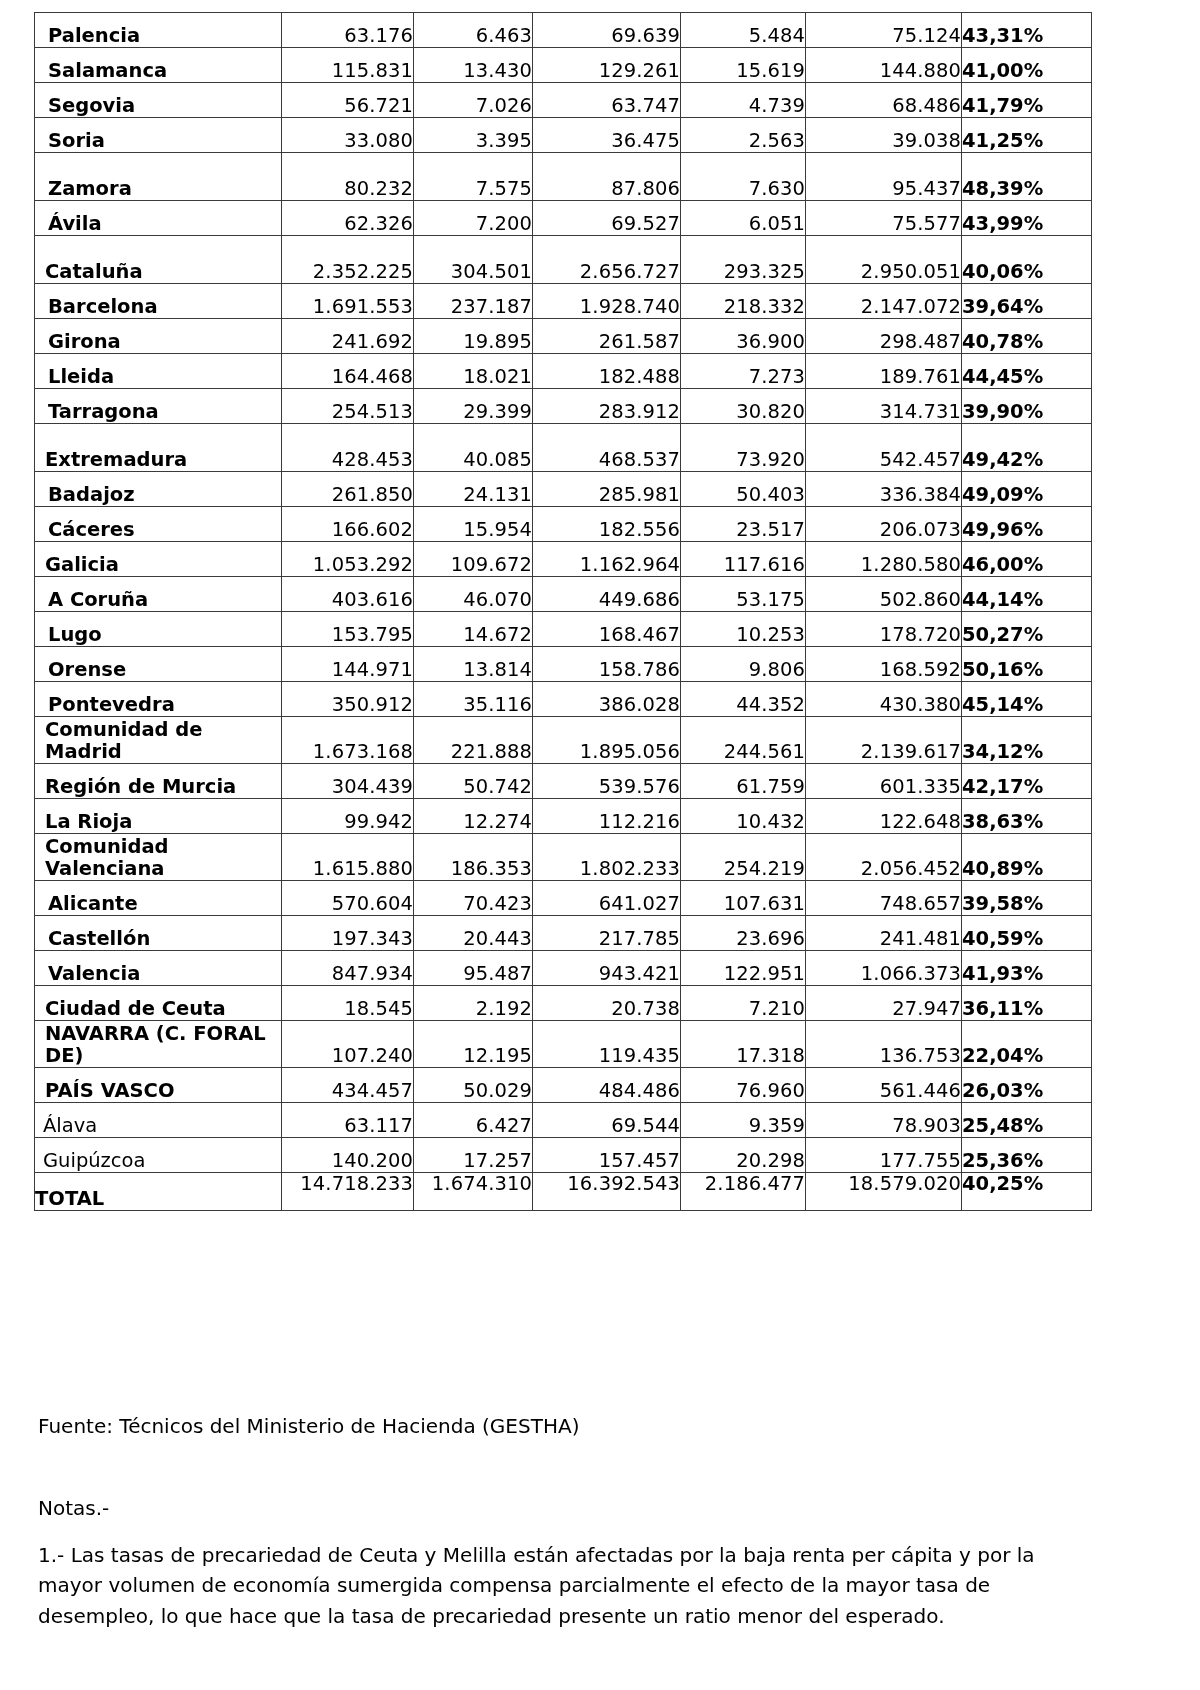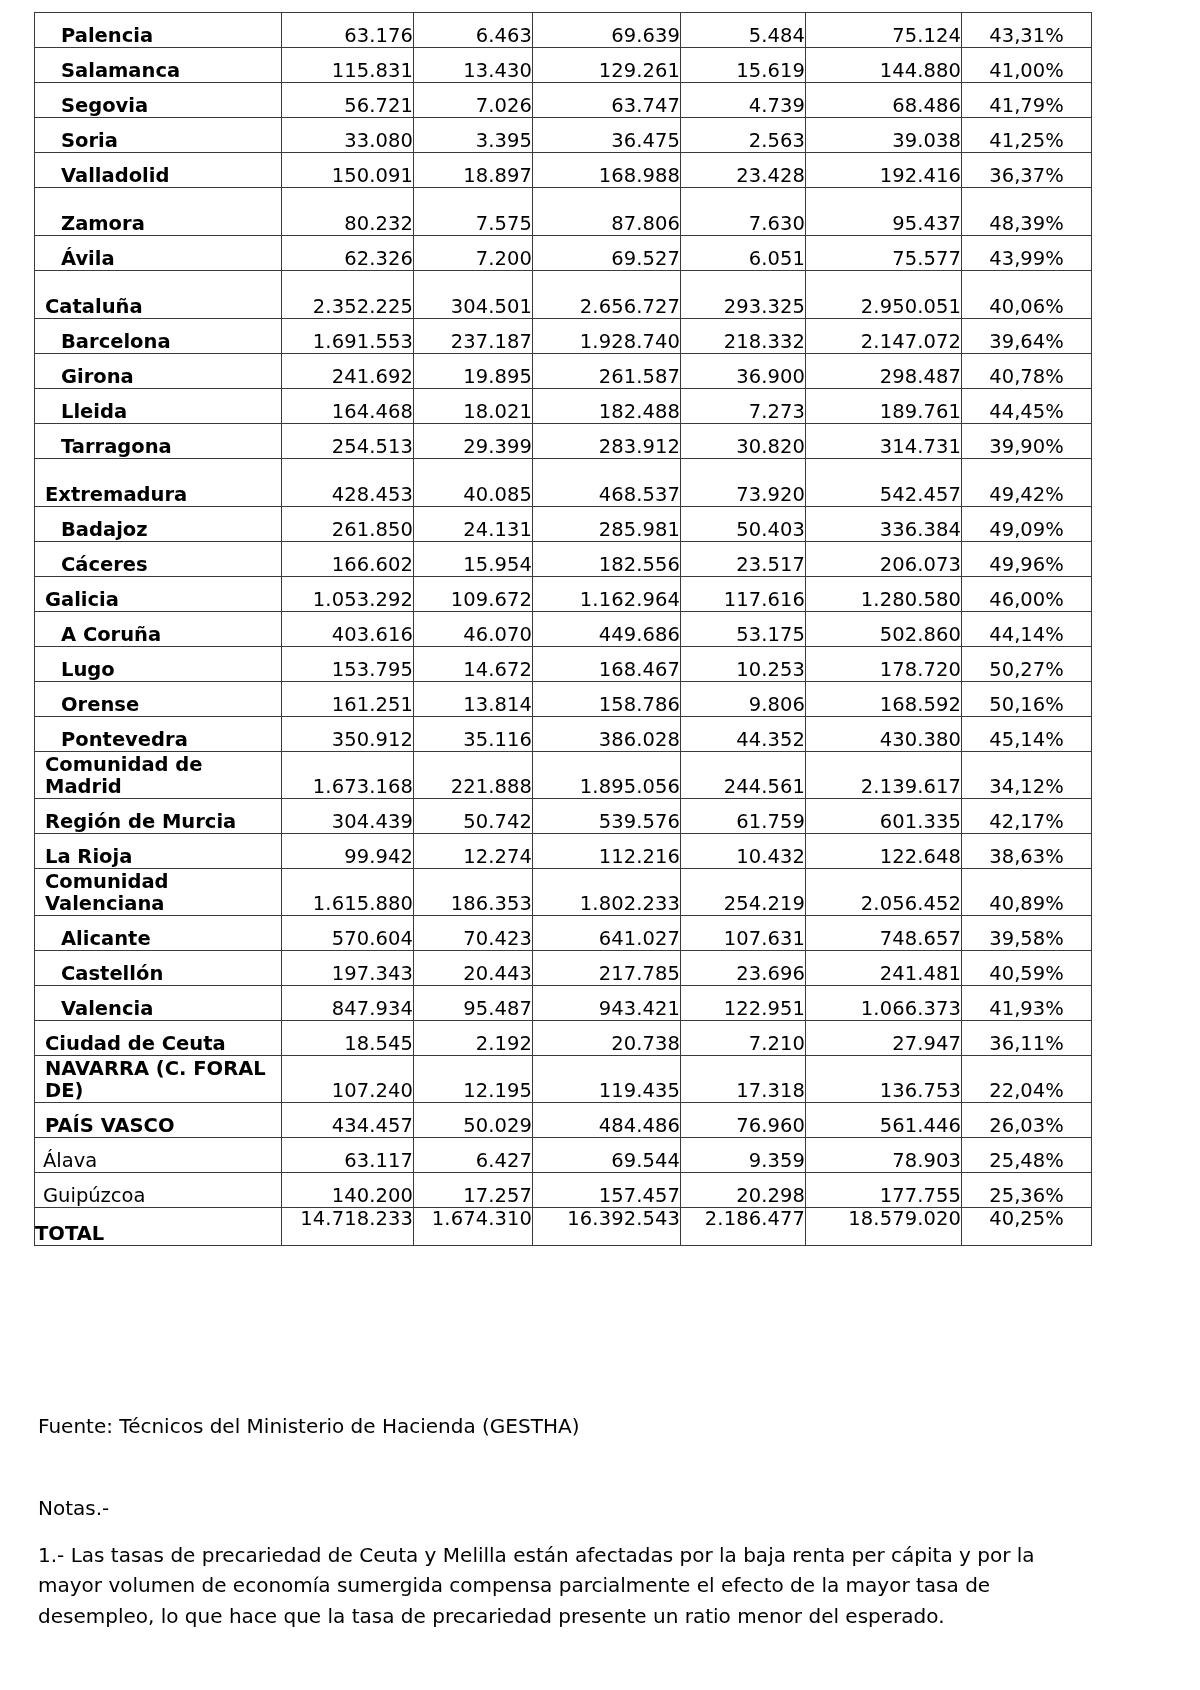--- a/index.html
+++ b/index.html
@@ -57,36 +57,36 @@
   td.lbl {
     vertical-align: top;
     font-weight: bold;
     padding: 4px 6px 4px 8px;
     white-space: normal;
     word-break: normal;
   }
 
   
   td.lbl.lvl-region  { padding-left: 10px; }
-  td.lbl.lvl-prov    { padding-left: 26px; }
+  td.lbl.lvl-prov    { padding-left: 13px; }
   td.lbl.lvl-flat    { padding-left: 8px; font-weight: normal; }
 
   
   td.num {
     text-align: right;
     padding: 4px 9px 5px 4px;
     vertical-align: bottom;
     font-weight: normal;
     letter-spacing: 0.1px;
   }
   td.pct {
-    text-align: center;
+    text-align: left;
     padding: 4px 11px 5px 4px;
     vertical-align: bottom;
-    font-weight: normal;
+    font-weight: bold;
   }
 
   
   tr.r-normal td { height: 35px; }
   tr.r-tall   td { height: 48px; margin-left: 20px; }
   tr.r-wrap   td { height: 47px; }
 
   
   tr.r-total td { height: 34px; }
   tr.r-total td.lbl { font-weight: bold; padding-top: 3px; }
@@ -165,29 +165,20 @@
           </tr>
           <tr class="r-normal">
             <td class="lbl lvl-prov">Soria</td>
             <td class="num">33.080</td>
             <td class="num">3.395</td>
             <td class="num">36.475</td>
             <td class="num">2.563</td>
             <td class="num">39.038</td>
             <td class="pct">41,25%</td>
           </tr>
-          <tr class="r-normal">
-            <td class="lbl lvl-prov">Valladolid</td>
-            <td class="num">150.091</td>
-            <td class="num">18.897</td>
-            <td class="num">168.988</td>
-            <td class="num">23.428</td>
-            <td class="num">192.416</td>
-            <td class="pct">36,37%</td>
-          </tr>
           <tr class="r-tall">
             <td class="lbl lvl-prov">Zamora</td>
             <td class="num">80.232</td>
             <td class="num">7.575</td>
             <td class="num">87.806</td>
             <td class="num">7.630</td>
             <td class="num">95.437</td>
             <td class="pct">48,39%</td>
           </tr>
           <tr class="r-normal">
@@ -293,21 +284,21 @@
             <td class="lbl lvl-prov">Lugo</td>
             <td class="num">153.795</td>
             <td class="num">14.672</td>
             <td class="num">168.467</td>
             <td class="num">10.253</td>
             <td class="num">178.720</td>
             <td class="pct">50,27%</td>
           </tr>
           <tr class="r-normal">
             <td class="lbl lvl-prov">Orense</td>
-            <td class="num">161.251</td>
+            <td class="num">144.971</td>
             <td class="num">13.814</td>
             <td class="num">158.786</td>
             <td class="num">9.806</td>
             <td class="num">168.592</td>
             <td class="pct">50,16%</td>
           </tr>
           <tr class="r-normal">
             <td class="lbl lvl-prov">Pontevedra</td>
             <td class="num">350.912</td>
             <td class="num">35.116</td>

